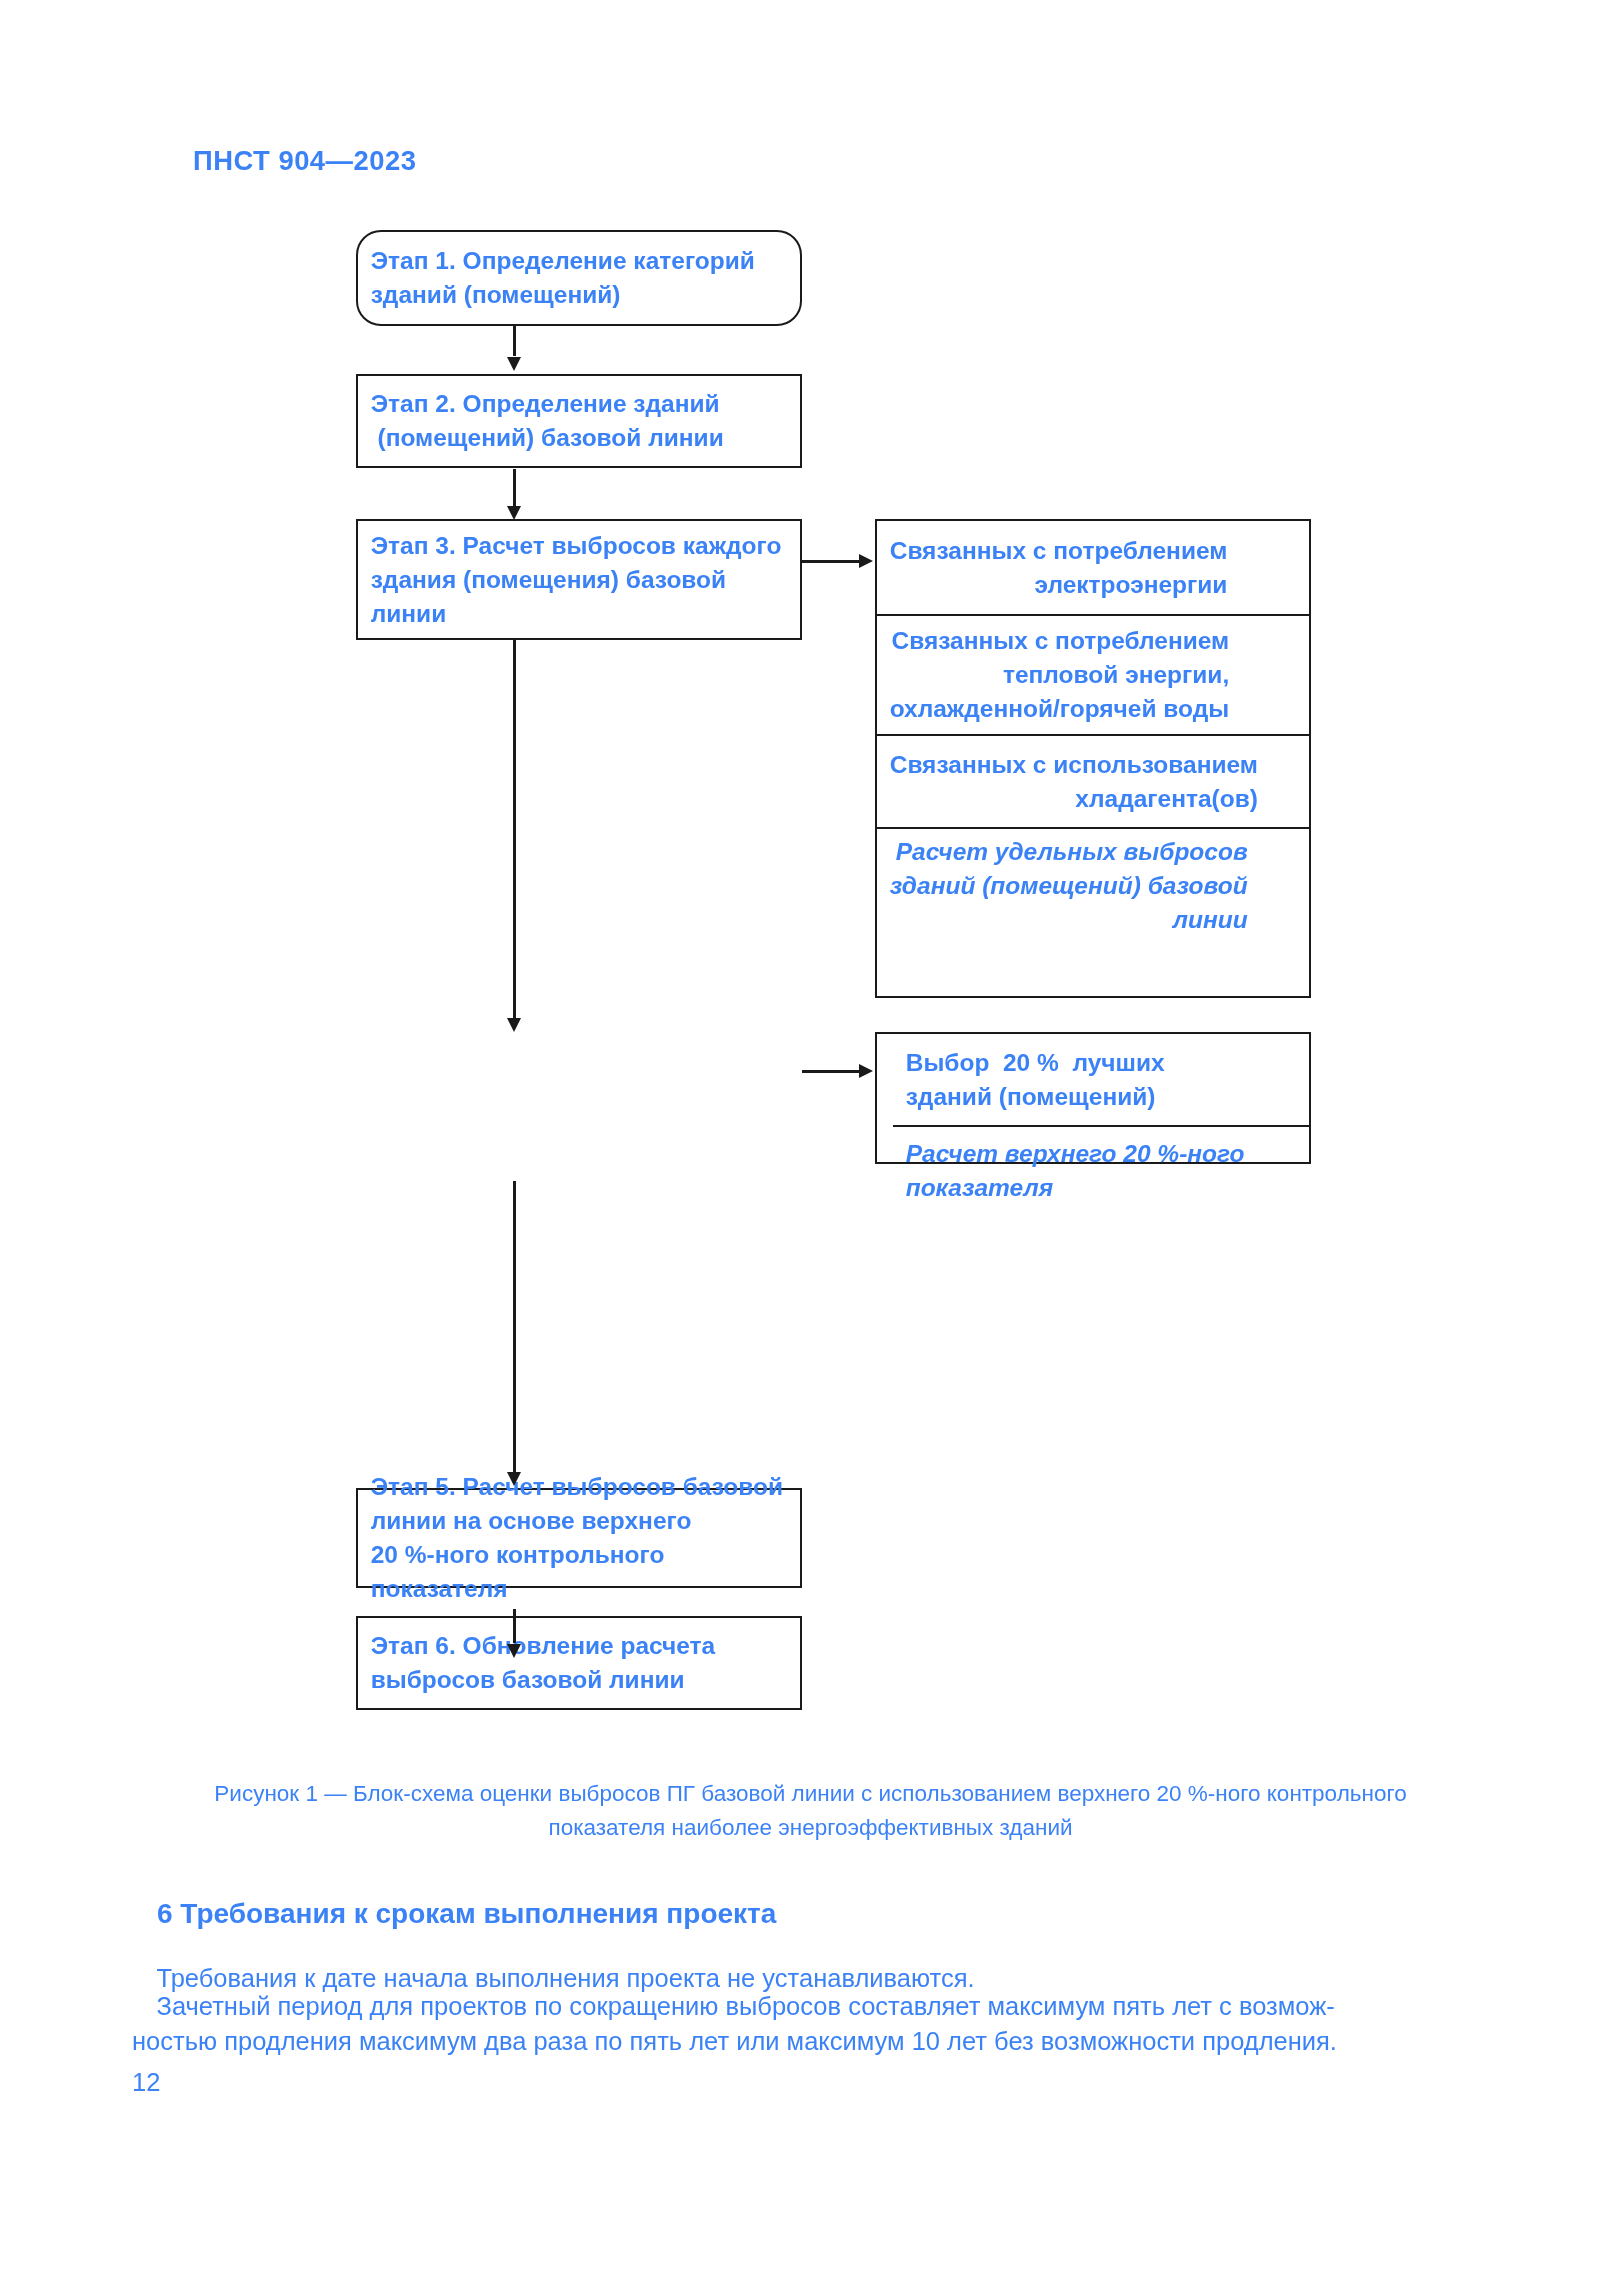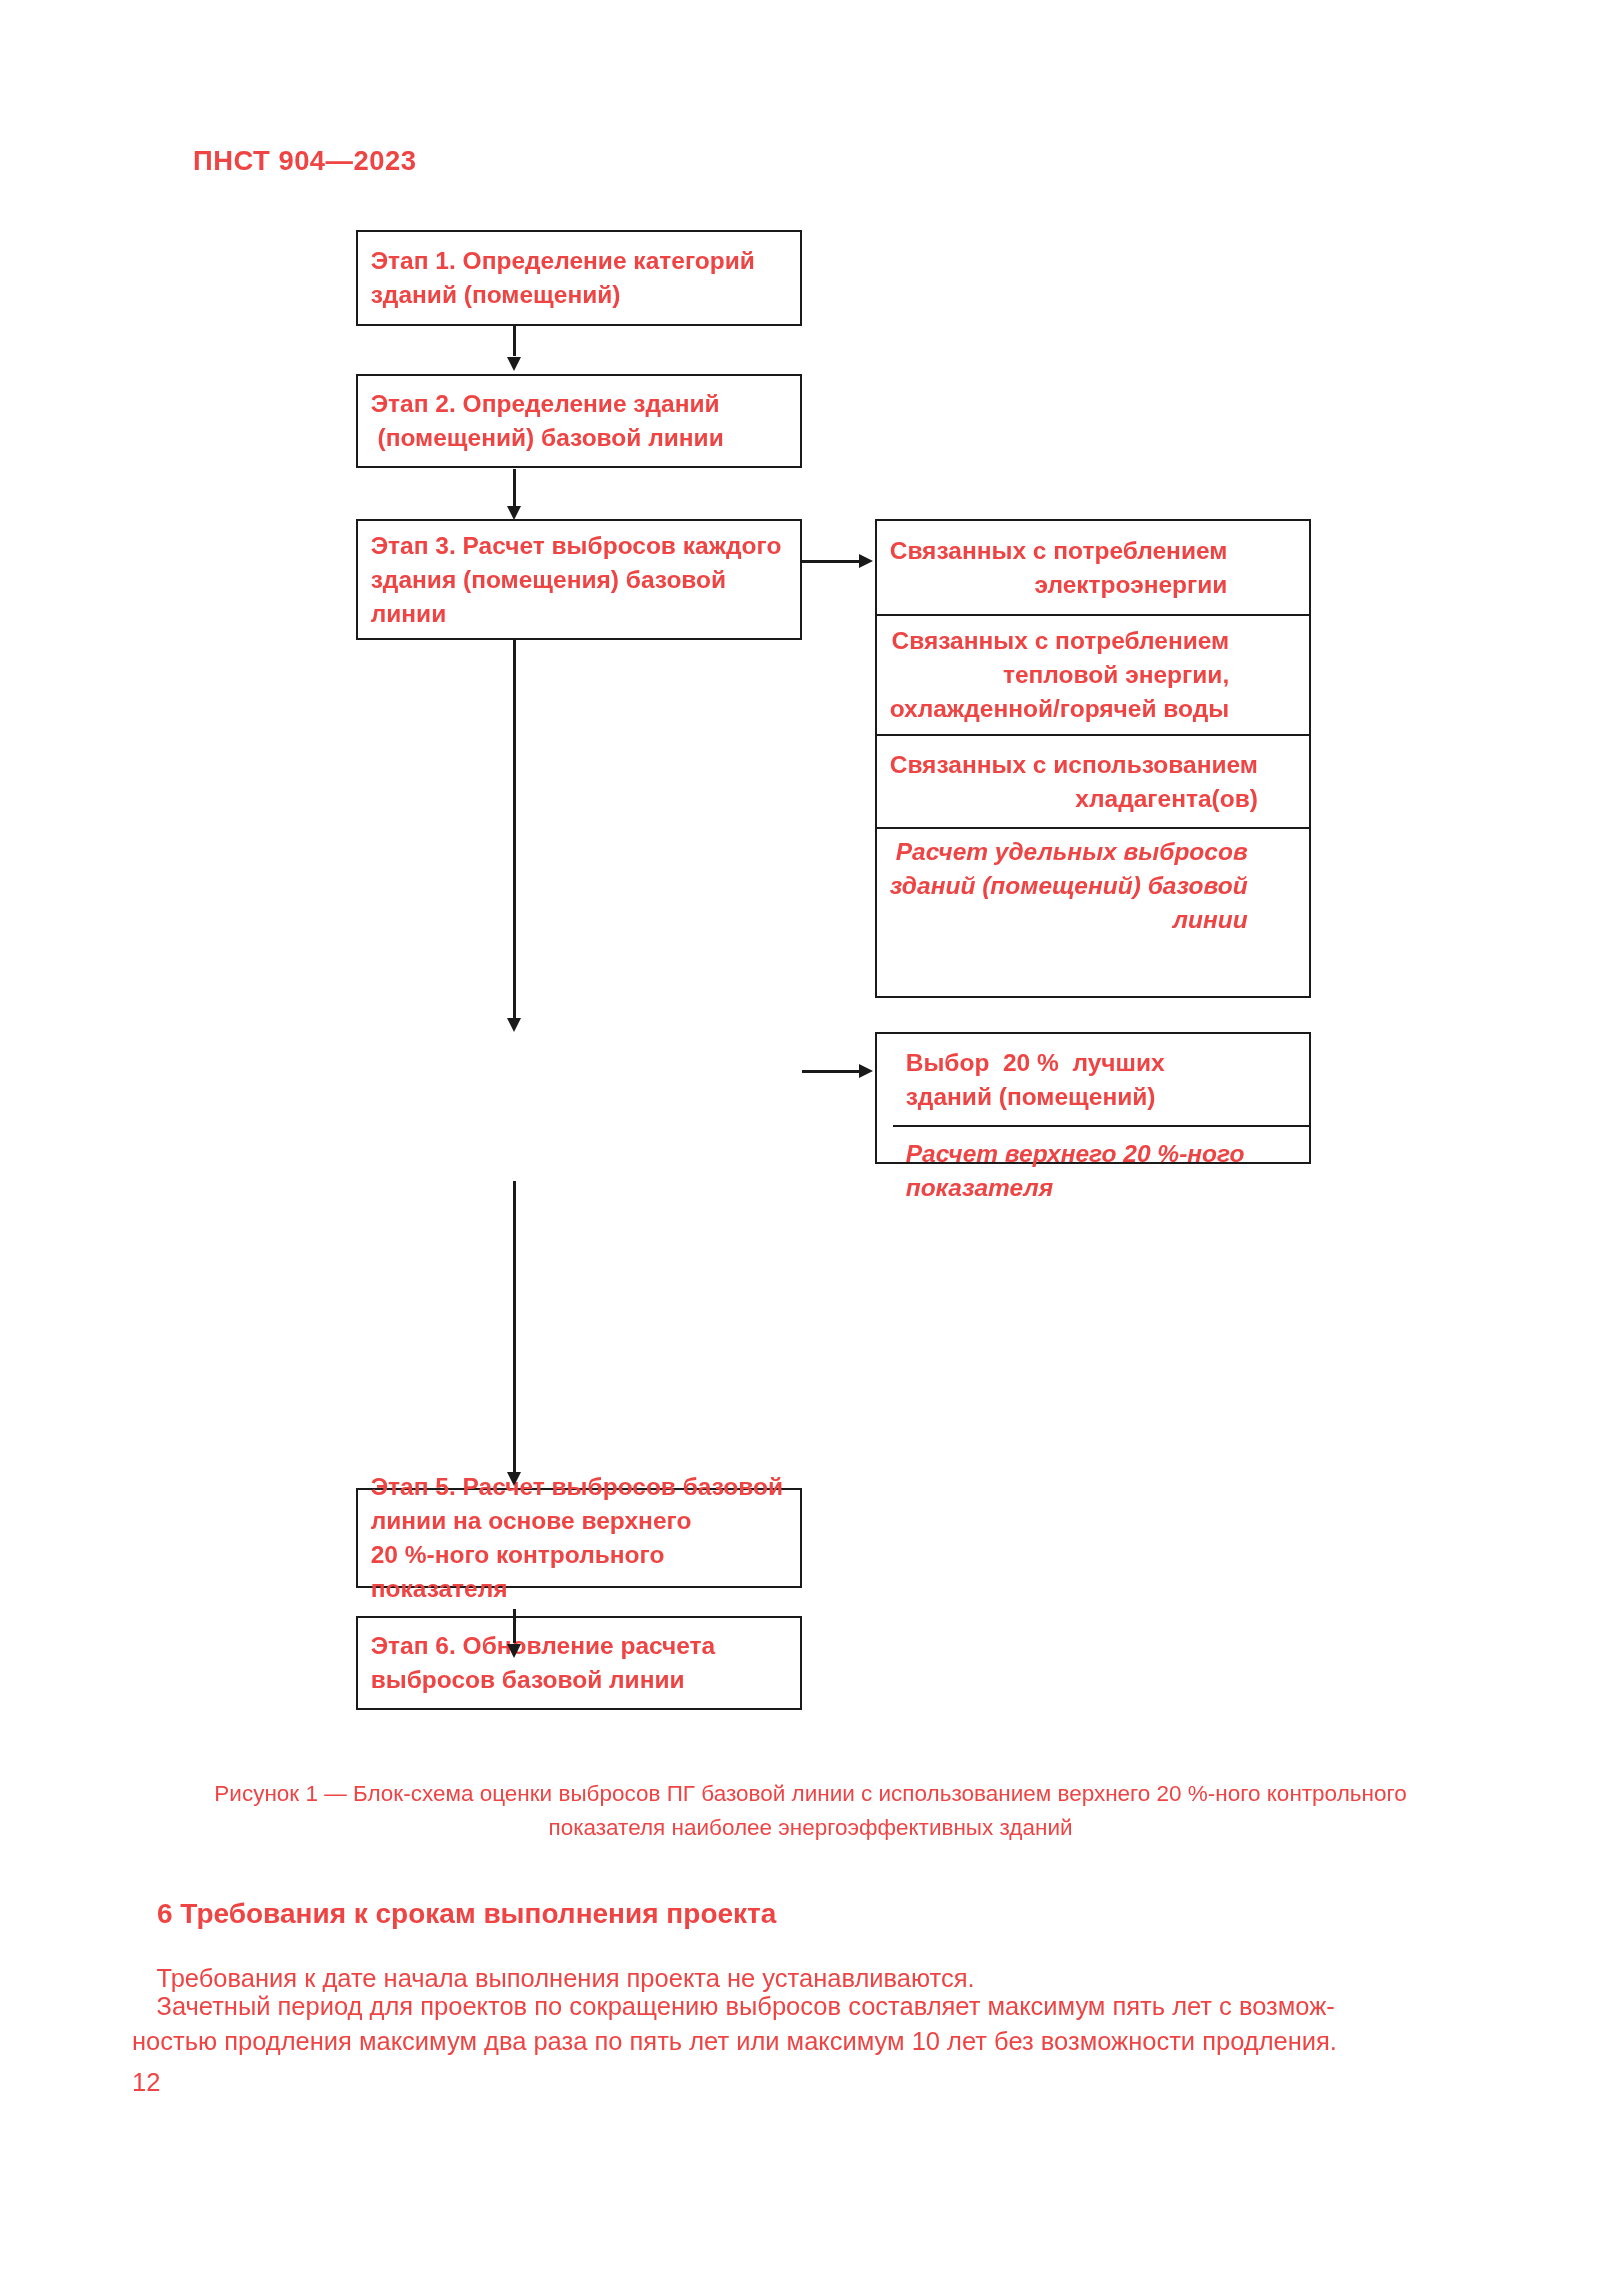--- a/index.html
+++ b/index.html
@@ -7,21 +7,21 @@
     padding: 0;
     background: #e8e8e8;
   }
   #page {
     position: relative;
     width: 1621px;
     height: 2293px;
     margin: 0 auto;
     background: #ffffff;
     font-family: "Liberation Sans", sans-serif;
-    color: #ef4444;
+    color: #3b82f6;
     overflow: hidden;
   }
   
   .doc-header {
     position: absolute;
     left: 193px;
     top: 145px;
     font-size: 27.4px;
     font-weight: bold;
     letter-spacing: 0.5px;
@@ -36,21 +36,21 @@
     align-items: center;
     padding-left: 12.7px;
     padding-right: 5.9px;
     font-size: 24.5px;
     font-weight: bold;
     line-height: 34px;
     white-space: pre-wrap;
     background: #ffffff;
   }
   .col-left  { left: 356px; width: 446px; }
-  .s1 { top: 230px;  height: 96px;  }
+  .s1 { top: 230px;  height: 96px; border-radius: 25px;  }
   .s2 { top: 374px;  height: 94px;  }
   .s3 { top: 519px;  height: 121px; }
   .s4 { top: 1032px; height: 149px; }
   .s5 { top: 1488px; height: 100px; }
   .s6 { top: 1616px; height: 94px;  }
 
   .rgroup {
     position: absolute;
     left: 875px;
     width: 436px;

